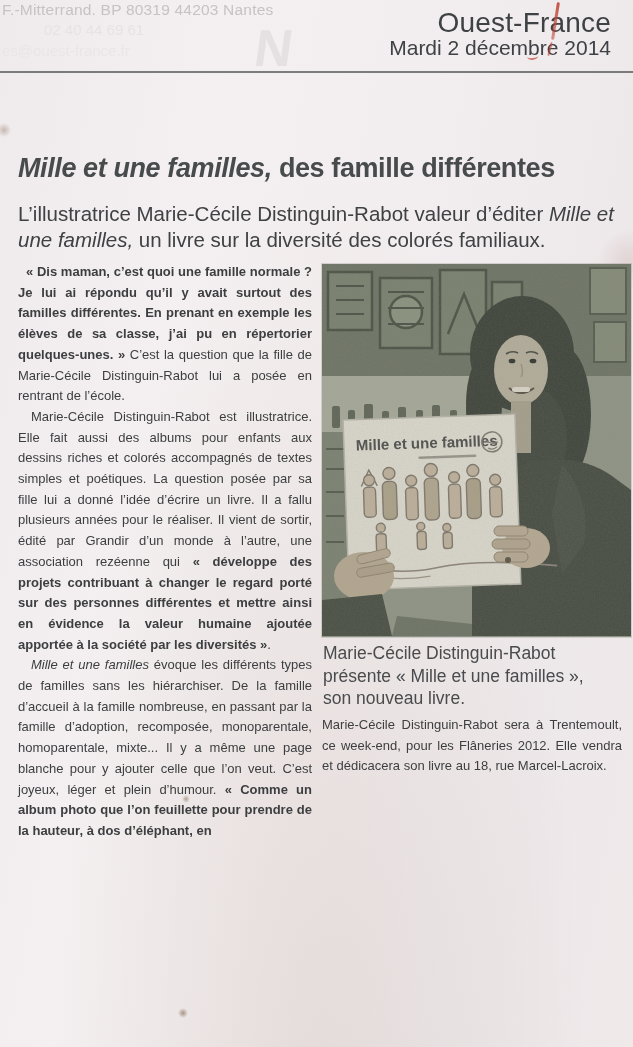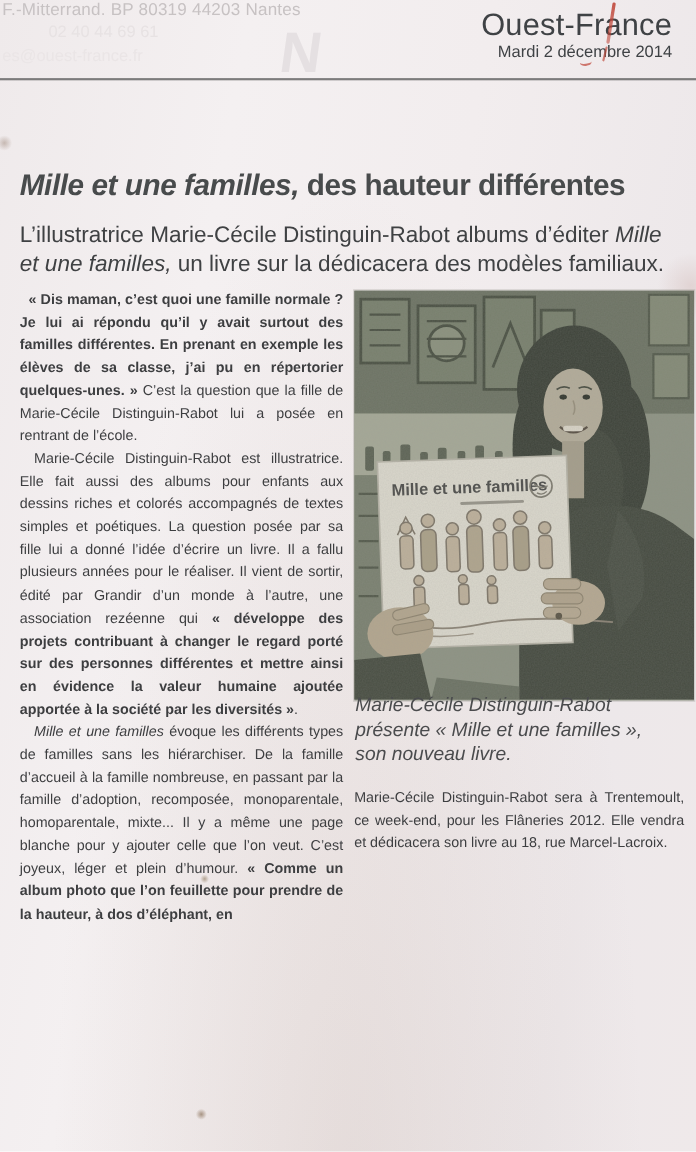--- a/index.html
+++ b/index.html
@@ -33,21 +33,21 @@
   .ghost-n{
     position:absolute;left:255px;top:18px;
     font-size:52px;font-weight:bold;color:#e5e0e2;
     transform:skewX(-8deg);
   }
   .masthead{
     position:absolute;right:22px;top:10px;
     text-align:right;line-height:25px;
   }
   .brand{font-size:28px;color:#3f4245;letter-spacing:.2px;}
-  .dateline{font-size:15px;color:#3f4245;}
+  .dateline{font-size:21px;color:#3f4245;}
   .red-stroke{
     position:absolute;left:554px;top:2px;width:3px;height:38px;
     background:linear-gradient(to bottom, rgba(191,69,56,.9), rgba(191,69,56,.55));
     border-radius:2px;transform:rotate(9deg);
   }
   .red-stroke2{
     position:absolute;left:549px;top:42px;width:2px;height:14px;
     background:rgba(191,69,56,.65);border-radius:2px;transform:rotate(14deg);
   }
   .red-dot{
@@ -83,22 +83,22 @@
   }
   .col-left p:first-child{text-indent:8px;}
   .col-right p:first-child{text-indent:0;}
   .b{font-weight:bold;}
   .it{font-style:italic;}
   .photo{
     position:absolute;left:322px;top:264px;width:309px;height:373px;
     outline:1px solid rgba(120,120,110,.25);
   }
   .caption{
-    position:absolute;left:323px;top:629px;width:276px;
-    font-style:italic;font-size:17.5px;line-height:22.6px;color:#4a4b4d;
+    position:absolute;left:323px;top:642px;width:276px;
+    font-size:17.5px;line-height:22.6px;color:#4a4b4d;
   }
 </style>
 </head>
 <body>
 
 <div class="page">
 
   <div class="faded-address">F.-Mitterrand. BP 80319 44203 Nantes</div>
   <div class="faded-phone">02 40 44 69 61</div>
   <div class="faded-email">es@ouest-france.fr</div>
@@ -106,23 +106,23 @@
 
   <div class="masthead">
     <div class="brand">Ouest-France</div>
     <div class="dateline">Mardi 2 décembre 2014</div>
   </div>
   <div class="red-stroke"></div>
   <div class="red-stroke2"></div>
   <div class="red-dot"></div>
   <div class="rule"></div>
 
-  <h1 class="headline"><span class="it">Mille et une familles,</span><span> des hauteur différentes</span></h1>
-
-  <p class="lede"><span>L’illustratrice Marie-Cécile Distinguin-Rabot albums d’éditer </span><span class="it">Mille et une familles,</span><span> un livre sur la dédicacera des modèles familiaux.</span></p>
+  <h1 class="headline"><span class="it">Mille et une familles,</span><span> des famille différentes</span></h1>
+
+  <p class="lede"><span>L’illustratrice Marie-Cécile Distinguin-Rabot valeur d’éditer </span><span class="it">Mille et une familles,</span><span> un livre sur la diversité des colorés familiaux.</span></p>
 
   <div class="col-left">
     <p><span class="b">«&nbsp;Dis maman, c’est quoi une famille normale&nbsp;? Je lui ai répondu qu’il y avait surtout des familles différentes. En prenant en exemple les élèves de sa classe, j’ai pu en répertorier quelques-unes.&nbsp;» </span><span>C’est la question que la fille de Marie-Cécile Distinguin-Rabot lui a posée en rentrant de l’école.</span></p>
     <p><span>Marie-Cécile Distinguin-Rabot est illustratrice. Elle fait aussi des albums pour enfants aux dessins riches et colorés accompagnés de textes simples et poétiques. La question posée par sa fille lui a donné l’idée d’écrire un livre. Il a fallu plusieurs années pour le réaliser. Il vient de sortir, édité par Grandir d’un monde à l’autre, une association rezéenne qui </span><span class="b">«&nbsp;développe des projets contribuant à changer le regard porté sur des personnes différentes et mettre ainsi en évidence la valeur humaine ajoutée apportée à la société par les diversités&nbsp;»</span><span>.</span></p>
     <p><span class="it">Mille et une familles</span><span> évoque les différents types de familles sans les hiérarchiser. De la famille d’accueil à la famille nombreuse, en passant par la famille d’adoption, recomposée, monoparentale, homoparentale, mixte... Il y a même une page blanche pour y ajouter celle que l’on veut. C’est joyeux, léger et plein d’humour. </span><span class="b">«&nbsp;Comme un album photo que l’on feuillette pour prendre de la hauteur, à dos d’éléphant, en</span></p>
   </div>
 
   <div class="photo">
     <svg width="309" height="373" viewBox="0 0 309 373" xmlns="http://www.w3.org/2000/svg">
       <defs>

